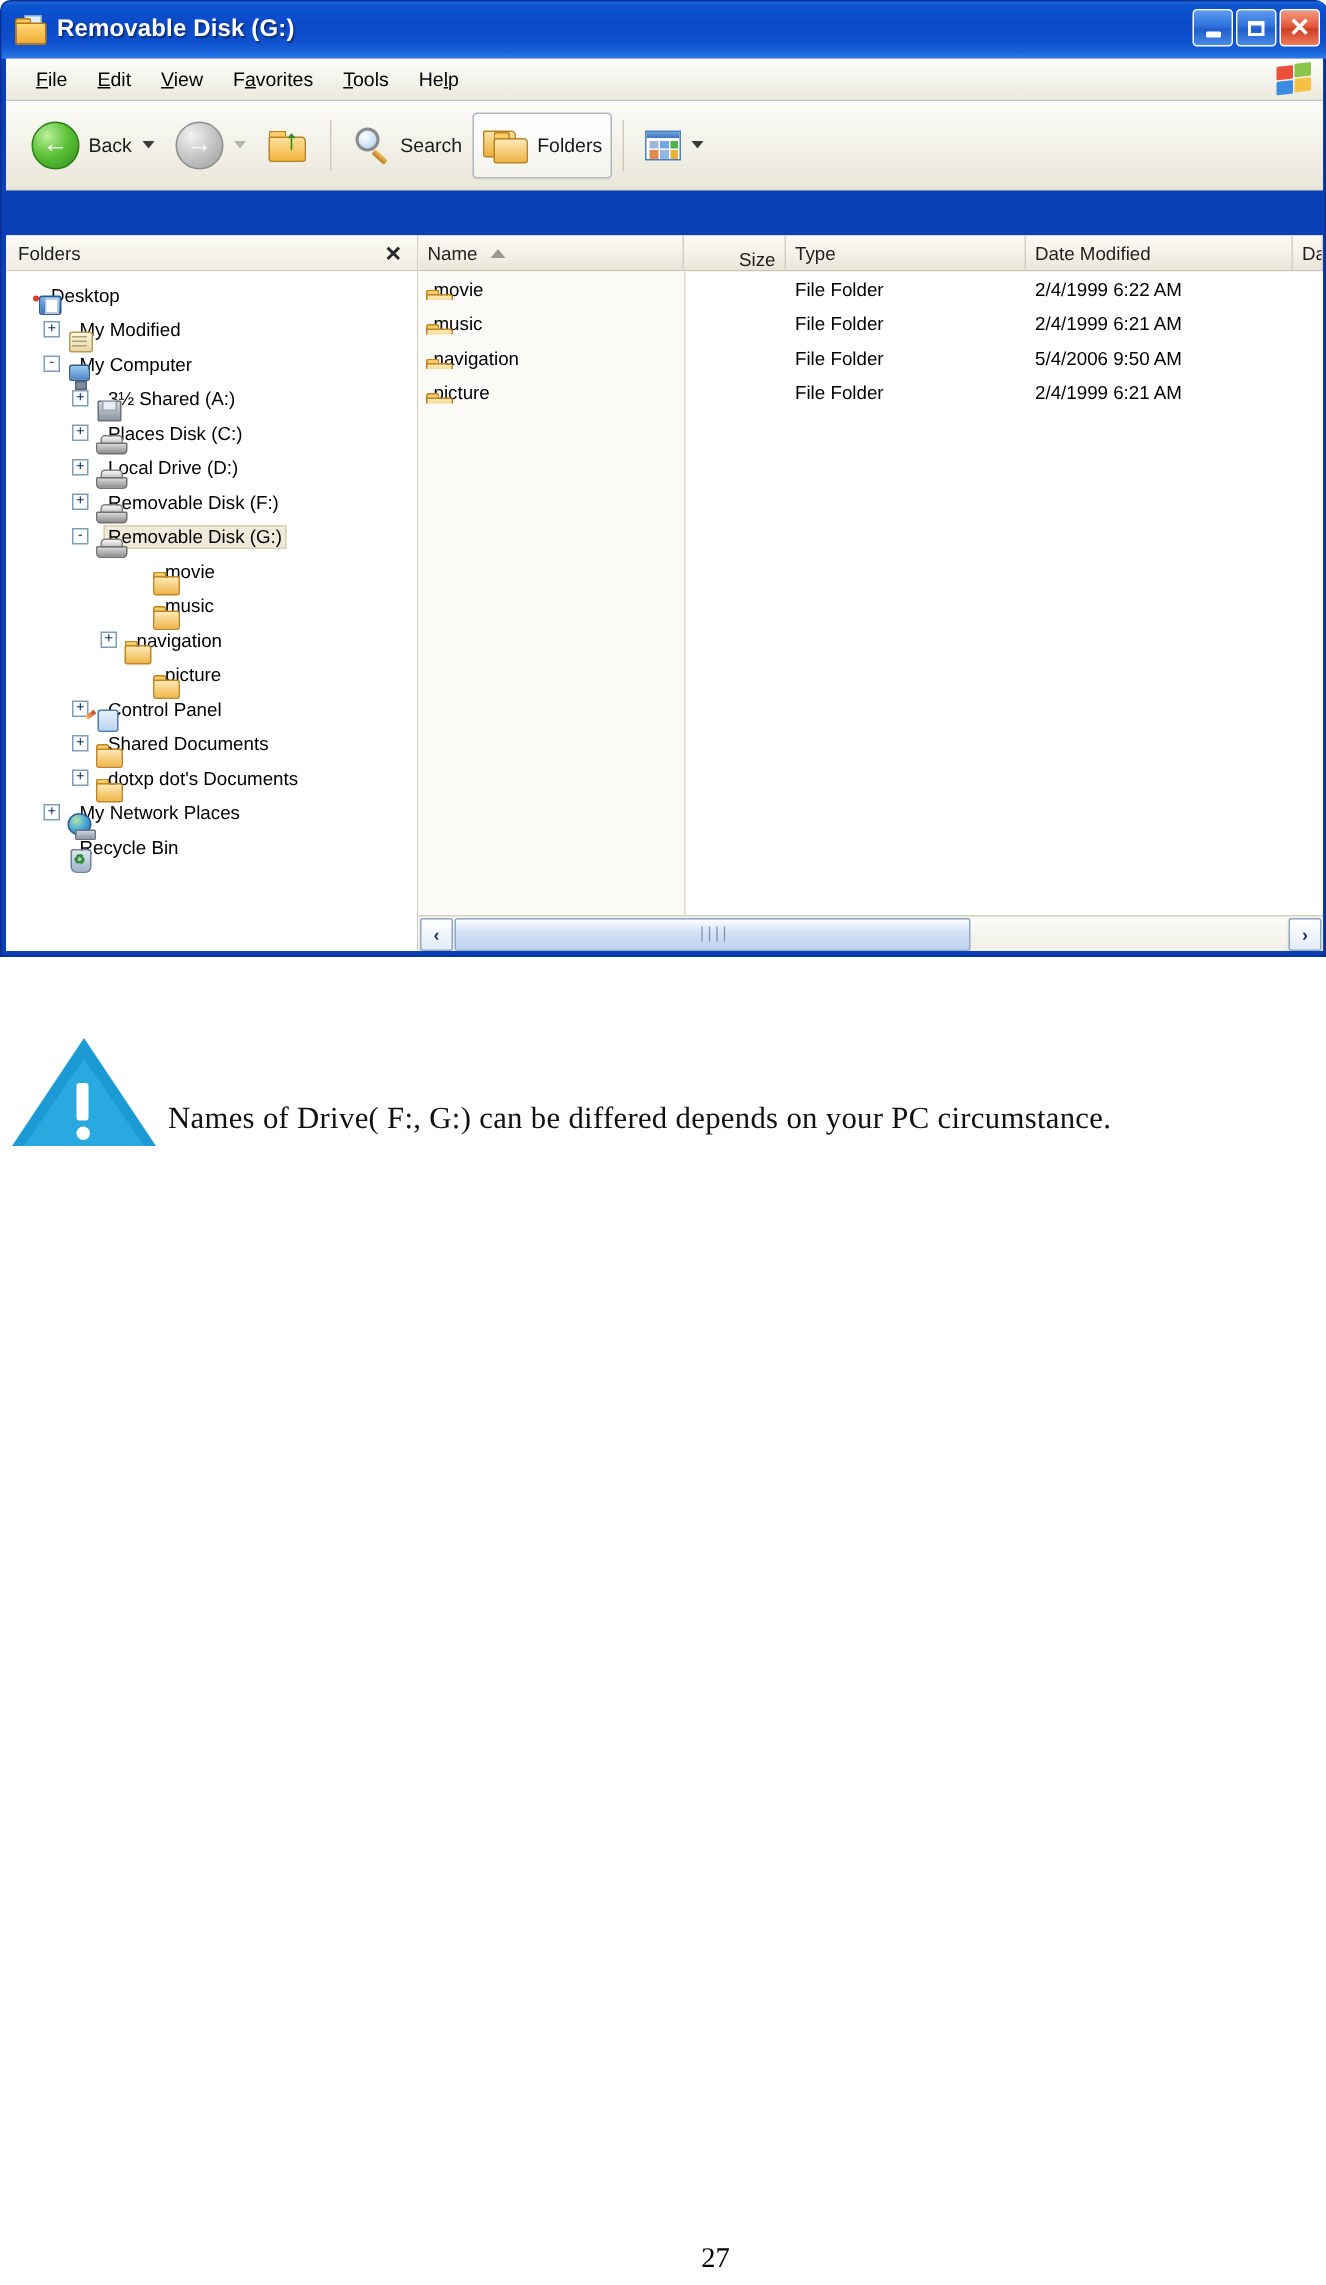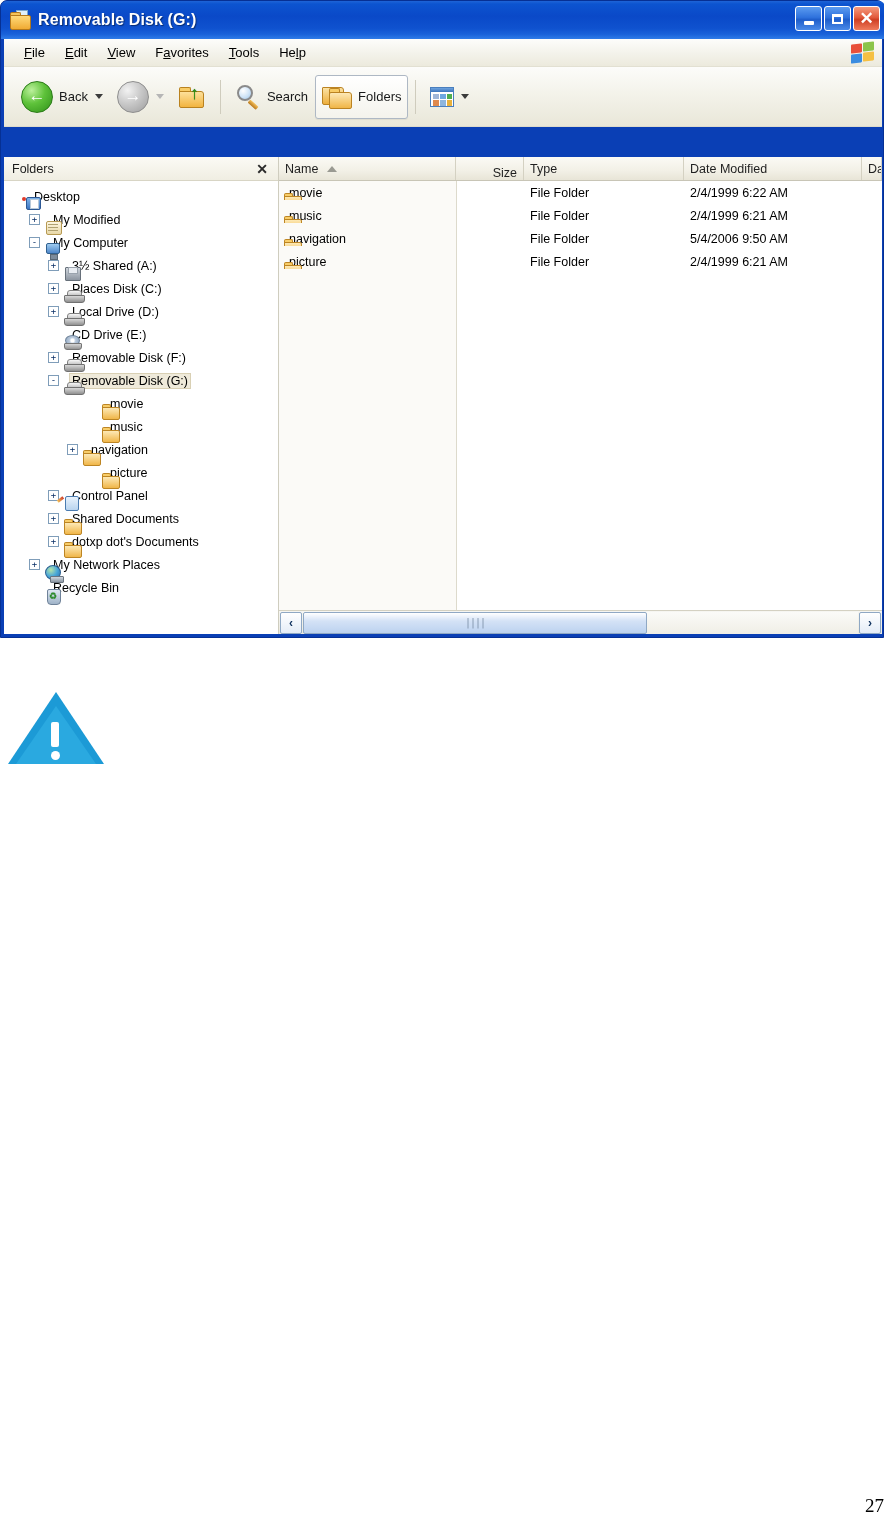--- a/index.html
+++ b/index.html
@@ -852,21 +852,21 @@
     white-space: nowrap;
     letter-spacing: 0.2px;
   }
 
   
   #page-number {
     position: absolute;
     left: 0;
     top: 1495px;
     width: 884px;
-    text-align: right;
+    text-align: center;
     font-family: "Liberation Serif", serif;
     font-size: 19px;
     color: #000000;
   }
   #page-number span { margin-left: 70px; }
 </style>
 </head>
 <body>
 
 <div id="explorer-window">
@@ -993,25 +993,20 @@
             <span class="expander">+</span>
             <span class="tico"><span class="ic-hdd"><span class="t"></span><span class="b"></span></span></span>
             <span class="tlabel">Places Disk (C:)</span>
           </div>
           <div class="tnode" style="padding-left: 44px;">
             <span class="expander">+</span>
             <span class="tico"><span class="ic-hdd"><span class="t"></span><span class="b"></span></span></span>
             <span class="tlabel">Local Drive (D:)</span>
           </div>
           <div class="tnode" style="padding-left: 44px;">
-            <span class="expander blank"></span>
-            <span class="tico"><span class="ic-cd"><span class="disc"></span><span class="base"></span></span></span>
-            <span class="tlabel">CD Drive (E:)</span>
-          </div>
-          <div class="tnode" style="padding-left: 44px;">
             <span class="expander">+</span>
             <span class="tico"><span class="ic-hdd"><span class="t"></span><span class="b"></span></span></span>
             <span class="tlabel">Removable Disk (F:)</span>
           </div>
           <div class="tnode" style="padding-left: 44px;">
             <span class="expander">-</span>
             <span class="tico"><span class="ic-hdd"><span class="t"></span><span class="b"></span></span></span>
             <span class="tlabel selected">Removable Disk (G:)</span>
           </div>
           <div class="tnode" style="padding-left: 82px;">
@@ -1136,17 +1131,18 @@
   </div>
 </div>
 
 <div id="note-block">
   <div class="warn-icon">
     <div class="tri"></div>
     <div class="tri-inner"></div>
     <div class="bang"></div>
     <div class="dot"></div>
   </div>
+  <div class="note-text">Names of Drive( F:, G:) can be differed depends on your PC circumstance.</div>
 </div>
 
 <div id="page-number">
   <span>27</span>
 </div>
 
 </body></html>

